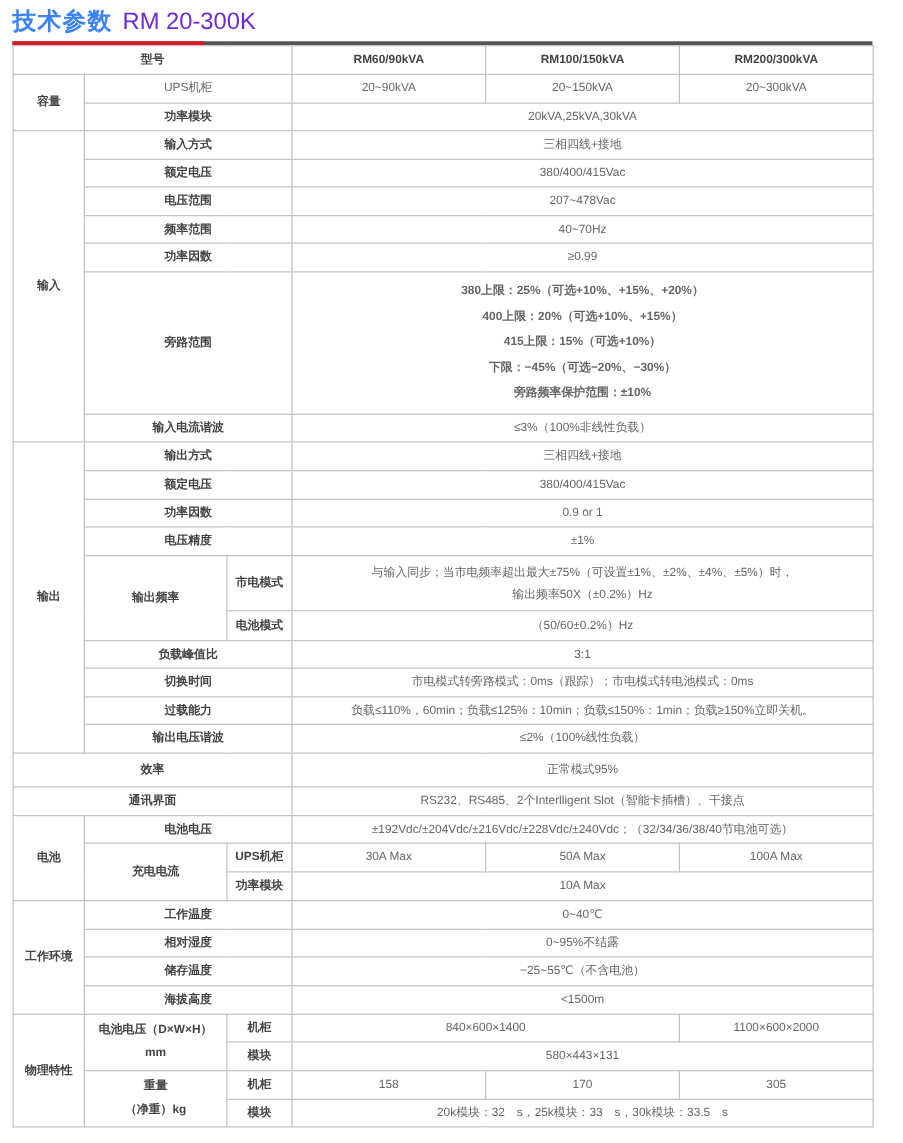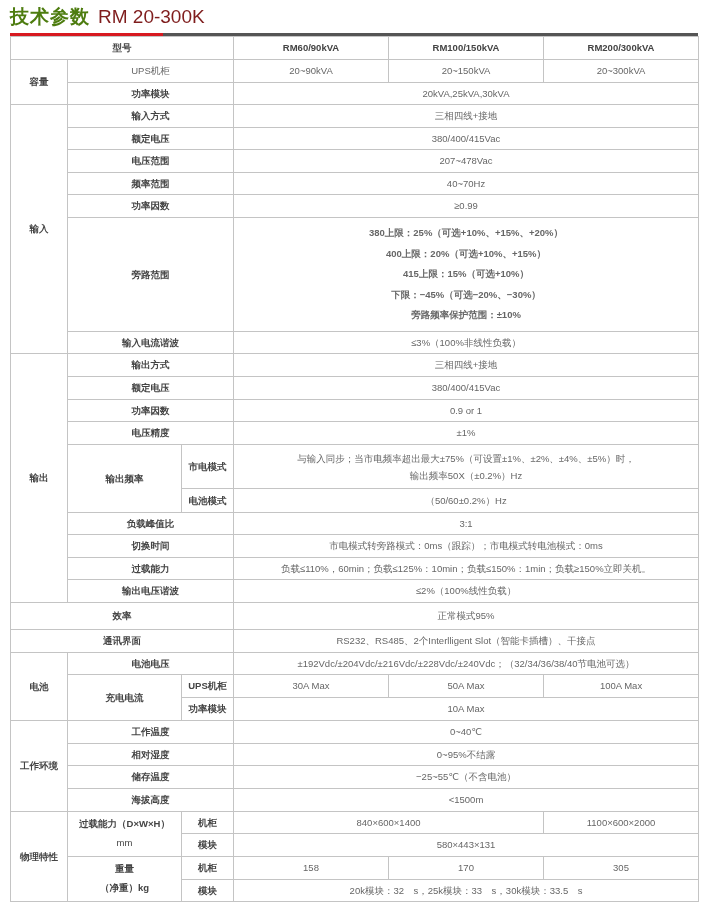--- a/index.html
+++ b/index.html
@@ -1,20 +1,20 @@
 <!DOCTYPE html>
 <html><head>
 <meta charset="utf-8">
 <style>
   html, body { margin: 0; padding: 0; background: #ffffff; }
   body { width: 722px; height: 914px; position: relative; overflow: hidden;
          font-family: "Liberation Sans", "DejaVu Sans", sans-serif; color: #555; }
   .title { position: absolute; left: 10px; top: 4px; height: 28px; white-space: nowrap; }
-  .title .zh { font-size: 19px; font-weight: bold; color: #4d7c0f; letter-spacing: 1px; }
-  .title .model { font-size: 19px; color: #7f1d1d; margin-left: 8px; }
+  .title .zh { font-size: 19px; font-weight: bold; color: #3b82f6; letter-spacing: 1px; }
+  .title .model { font-size: 19px; color: #6d28d9; margin-left: 8px; }
   .rule { position: absolute; top: 33px; left: 10px; width: 688px; height: 3px; background: #555; }
   .rule .red { position: absolute; left: 0; top: 0; width: 153px; height: 3px; background: #d71920; }
   table.spec { position: absolute; left: 10px; top: 36px; width: 688px; border-collapse: collapse;
                table-layout: fixed; font-size: 9.5px; }
   table.spec td { border: 1px solid #c4c4c4; text-align: center; vertical-align: middle;
                   padding: 0 4px; color: #666; line-height: 14px; }
   table.spec td.lbl { font-weight: bold; color: #444; }
   .lines div { line-height: 20.5px; font-weight: bold; }
   .lines2 div { line-height: 17px; }
 </style>
@@ -181,22 +181,22 @@
       <td colspan="3">−25~55℃（不含电池）</td>
     </tr>
     <tr style="height:23px">
       <td colspan="2" class="lbl">海拔高度</td>
       <td colspan="3">&lt;1500m</td>
     </tr>
 
     <tr style="height:22px">
       <td rowspan="4" class="lbl">物理特性</td>
       <td rowspan="2" class="lbl lines2">
-        <div>过载能力（D×W×H）</div>
-        <div style="font-weight:normal;line-height:22px">mm</div>
+        <div>电池电压（D×W×H）</div>
+        <div style="font-weight:bold;line-height:22px">mm</div>
       </td>
       <td class="lbl">机柜</td>
       <td colspan="2">840×600×1400</td>
       <td>1100×600×2000</td>
     </tr>
     <tr style="height:23px">
       <td class="lbl">模块</td>
       <td colspan="3">580×443×131</td>
     </tr>
     <tr style="height:23px">

